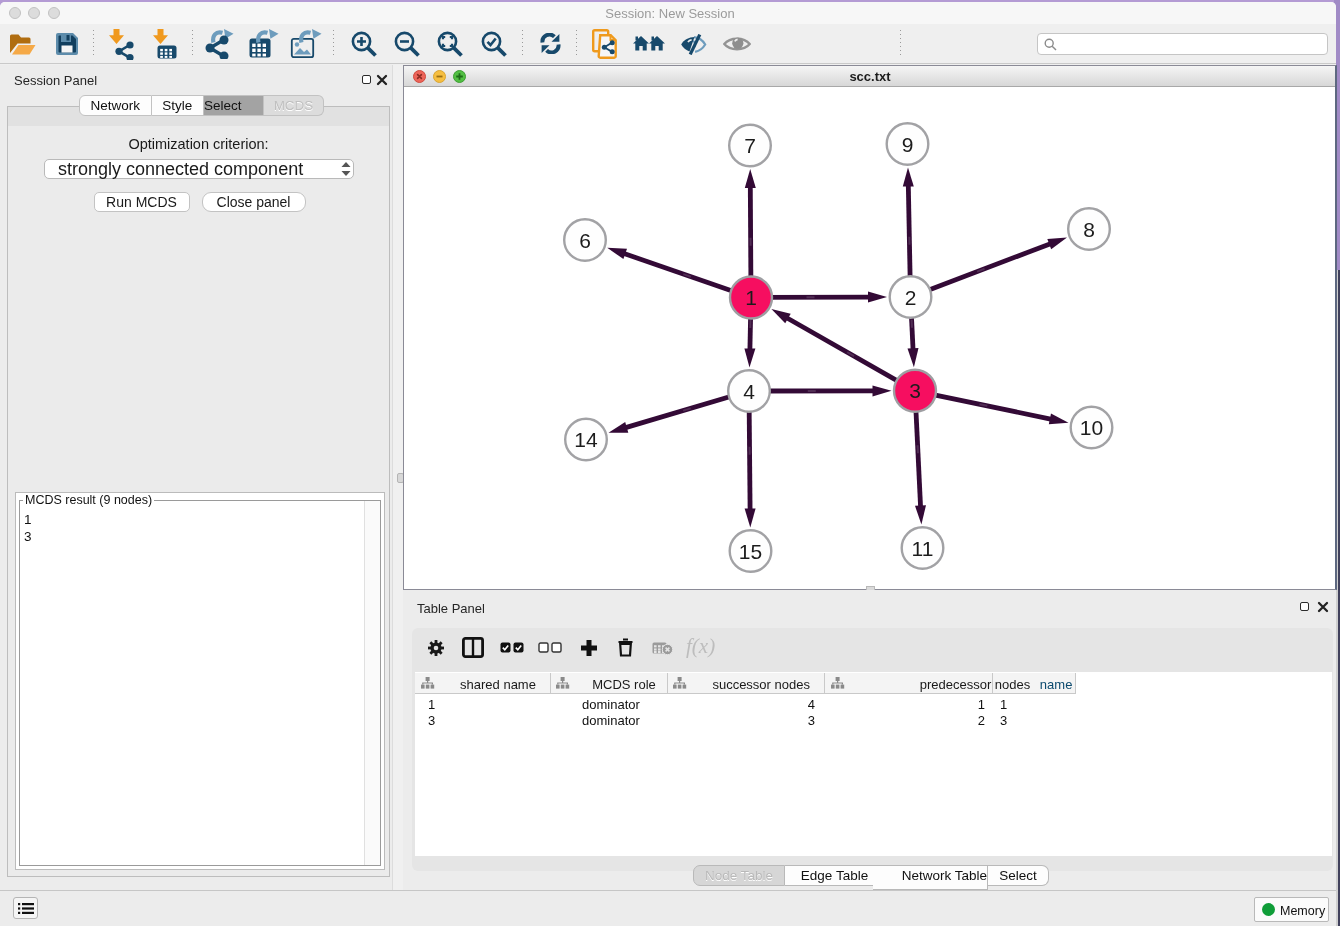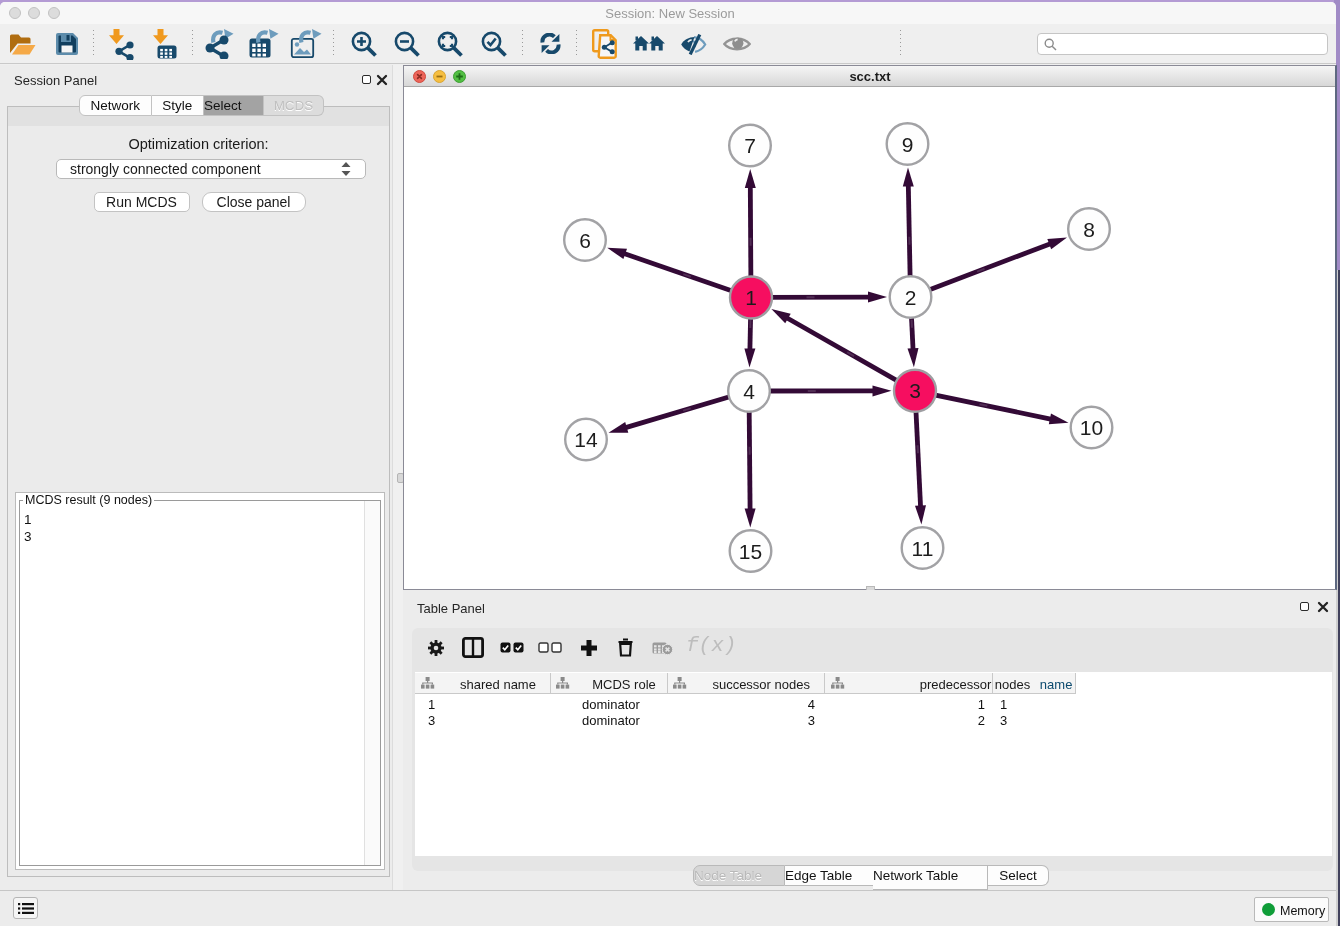--- a/index.html
+++ b/index.html
@@ -168,21 +168,21 @@
 <svg style="position:absolute;left:376px;top:74px" width="12" height="12" viewBox="0 0 12 12">
     <path d="M2,2 L10,10 M10,2 L2,10" stroke="#222" stroke-width="2.3" stroke-linecap="round"></path>
   </svg>
 <div class="abs" style="left:7px;top:106px;width:383px;height:771px;background:#ebebeb;border:1px solid #bdbdbd"></div>
 <div class="abs" style="left:8px;top:107px;width:381px;height:19px;background:#e1e1e1"></div>
 <div class="abs" style="left:79px;top:95px;width:72.5px;height:21px;background:#fdfdfd;border:1px solid #c2c2c2;border-radius:6px 0 0 6px;font-size:13.5px;color:#111;text-align:center;line-height:20px">Network</div>
 <div class="abs" style="left:151.5px;top:95px;width:52.5px;height:21px;background:#fdfdfd;border:1px solid #c2c2c2;border-left:none;font-size:13.5px;color:#111;text-align:center;line-height:20px">Style</div>
 <div class="abs" style="left:204px;top:95px;width:60px;height:21px;background:#a3a3a3;border:1px solid #c2c2c2;border-left:none;font-size:13.5px;color:#111;text-align:left;line-height:20px">Select</div>
 <div class="abs" style="left:264px;top:95px;width:60px;height:21px;background:#dcdcdc;border:1px solid #c2c2c2;border-left:none;border-radius:0 6px 6px 0;font-size:13.5px;color:#bfbfbf;text-shadow:0 1px 0 #fff;text-align:center;line-height:20px">MCDS</div>
 <div class="abs" style="left:0;top:136px;width:397px;text-align:center;font-size:14.5px;color:#1a1a1a">Optimization criterion:</div>
-<div class="abs" style="left:56px;top:159px;width:310px;height:20px;background:#fff;border:1px solid #b9b9b9;border-radius:5px;font-size:14px;color:#1a1a1a;line-height:18px;padding-left:13px">strongly connected component</div>
+<div class="abs" style="left:44px;top:159px;width:310px;height:20px;background:#fff;border:1px solid #b9b9b9;border-radius:5px;font-size:18px;color:#1a1a1a;line-height:18px;padding-left:13px">strongly connected component</div>
 <svg style="position:absolute;left:340px;top:162px" width="12" height="14" viewBox="0 0 12 14">
     <path d="M6,0 L10.5,5 H1.5 Z" fill="#555"></path>
     <path d="M6,14 L1.5,9 H10.5 Z" fill="#555"></path>
   </svg>
 <div class="abs" style="left:93.5px;top:192px;width:96px;height:20px;background:#fff;border:1px solid #c3c3c3;border-radius:5px;font-size:14px;color:#1a1a1a;text-align:center;line-height:19px">Run MCDS</div>
 <div class="abs" style="left:201.5px;top:192px;width:104px;height:20px;background:#fff;border:1px solid #c3c3c3;border-radius:9px;font-size:14px;color:#1a1a1a;text-align:center;line-height:19px">Close panel</div>
 <div class="abs" style="left:15px;top:492px;width:370px;height:378px;background:#fff;border:1px solid #bbb"></div>
 <div class="abs" style="left:18.5px;top:500px;width:362px;height:366px;border:1px solid #9a9a9a;border-bottom:1px solid #9a9a9a"></div>
 <div class="abs" style="left:23px;top:493px;padding:0 2px;background:#fff;font-size:12.5px;color:#111">MCDS result (9 nodes)</div>
 <div class="abs" style="left:24px;top:511px;font-size:13.5px;color:#111;line-height:17px">1<br>3</div>
@@ -323,21 +323,21 @@
     <rect x="2.0" y="9.0" width="2.6" height="2.2" fill="#e5e5e5"></rect>
     <rect x="6.0" y="3.2" width="2.6" height="2.2" fill="#e5e5e5"></rect>
     <rect x="6.0" y="6.4" width="2.6" height="2.2" fill="#e5e5e5"></rect>
     <rect x="6.0" y="9.0" width="2.6" height="2.2" fill="#e5e5e5"></rect>
     <rect x="10.0" y="3.2" width="2.6" height="2.2" fill="#e5e5e5"></rect>
     <rect x="10.0" y="6.4" width="2.6" height="2.2" fill="#e5e5e5"></rect>
     <rect x="10.0" y="9.0" width="2.6" height="2.2" fill="#e5e5e5"></rect>
     <circle cx="15.5" cy="7.5" r="5.2" fill="#9b9b9b" stroke="#e5e5e5" stroke-width="1"></circle>
     <path d="M13.6,5.6 l3.8,3.8 M17.4,5.6 l-3.8,3.8" stroke="#e5e5e5" stroke-width="1.5"></path>
   </svg>
-<div class="abs" style="left:686px;top:634px;font-family:Liberation Mono, monospace;font-style:italic;font-size:21px;color:#bdbdbd"><i>f</i>(<i>x</i>)</div>
+<div class="abs" style="left:686px;top:634px;font-family:Liberation Serif, serif;font-style:italic;font-size:21px;color:#bdbdbd"><i>f</i>(<i>x</i>)</div>
 <div class="abs" style="left:415px;top:672px;width:917px;height:184px;background:#fff"></div>
 <div class="abs" style="left:415px;top:673px;width:661px;height:21px;background:#f4f4f4;border-bottom:1px solid #c9c9c9"></div>
 <div class="abs" style="left:415px;top:673px;width:135.5px;height:21px;border-right:1px solid #c9c9c9"></div>
 <div class="abs" style="left:449px;top:677px;width:98px;text-align:center;font-size:13px;color:#1a1a1a">shared name</div>
 <svg style="position:absolute;left:420.5px;top:677px" width="14" height="12" viewBox="0 0 14 12">
     <g fill="#8a8a8a">
       <rect x="4.6" y="0" width="4" height="4"></rect>
       <rect x="0" y="7.6" width="3.6" height="4"></rect>
       <rect x="4.8" y="7.6" width="3.6" height="4"></rect>
       <rect x="9.6" y="7.6" width="3.6" height="4"></rect>
@@ -382,23 +382,23 @@
 <div class="abs" style="left:428px;top:697px;font-size:13px;color:#111">1</div>
 <div class="abs" style="left:582px;top:697px;font-size:13px;color:#111">dominator</div>
 <div class="abs" style="left:740px;top:697px;width:75px;text-align:right;font-size:13px;color:#111">4</div>
 <div class="abs" style="left:910px;top:697px;width:75px;text-align:right;font-size:13px;color:#111">1</div>
 <div class="abs" style="left:1000px;top:697px;font-size:13px;color:#111">1</div>
 <div class="abs" style="left:428px;top:713px;font-size:13px;color:#111">3</div>
 <div class="abs" style="left:582px;top:713px;font-size:13px;color:#111">dominator</div>
 <div class="abs" style="left:740px;top:713px;width:75px;text-align:right;font-size:13px;color:#111">3</div>
 <div class="abs" style="left:910px;top:713px;width:75px;text-align:right;font-size:13px;color:#111">2</div>
 <div class="abs" style="left:1000px;top:713px;font-size:13px;color:#111">3</div>
-<div class="abs" style="left:693px;top:865px;width:92px;height:21px;background:#d6d6d6;border:1px solid #b9b9b9;border-radius:7px 0 0 7px;font-size:13.5px;color:#b9b9b9;text-shadow:0 1px 0 #fff;line-height:20px">Node Table</div>
-<div class="abs" style="left:785px;top:865px;width:100px;height:21px;background:#fdfdfd;border:1px solid #b9b9b9;border-left:none;font-size:13.5px;color:#111;text-align:left;line-height:20px">Edge Table</div>
-<div class="abs" style="left:873px;top:865px;width:115px;height:25px;background:#fdfdfd;border:1px solid #b9b9b9;border-left:none;font-size:13.5px;color:#111;text-align:left;line-height:20px">Network Table</div>
+<div class="abs" style="left:693px;top:865px;width:92px;height:21px;background:#d6d6d6;border:1px solid #b9b9b9;border-radius:7px 0 0 7px;font-size:13.5px;color:#b9b9b9;text-shadow:0 1px 0 #fff;text-align:center;line-height:20px">Node Table</div>
+<div class="abs" style="left:785px;top:865px;width:100px;height:21px;background:#fdfdfd;border:1px solid #b9b9b9;border-left:none;font-size:13.5px;color:#111;text-align:center;line-height:20px">Edge Table</div>
+<div class="abs" style="left:873px;top:865px;width:115px;height:25px;background:#fdfdfd;border:1px solid #b9b9b9;border-left:none;font-size:13.5px;color:#111;text-align:right;line-height:20px">Network Table</div>
 <div class="abs" style="left:988px;top:865px;width:61px;height:21px;background:#fdfdfd;border:1px solid #b9b9b9;border-left:none;border-radius:0 7px 7px 0;font-size:13.5px;color:#111;text-align:center;line-height:20px">Select</div>
 <div class="abs" style="left:0;top:890px;width:1336px;height:36px;background:#ececec;border-top:1px solid #c6c6c6"></div>
 <div class="abs" style="left:13px;top:897px;width:25px;height:22px;background:#f5f5f5;border:1px solid #b5b5b5;border-radius:3px"></div>
 <svg style="position:absolute;left:18px;top:903px" width="16" height="11" viewBox="0 0 16 11">
     <g fill="#111">
       <rect x="0" y="0" width="2.2" height="2.2"></rect>
       <rect x="4" y="0" width="12" height="2.2"></rect>
       <rect x="0" y="4.4" width="2.2" height="2.2"></rect>
       <rect x="4" y="4.4" width="12" height="2.2"></rect>
       <rect x="0" y="8.8" width="2.2" height="2.2"></rect>

